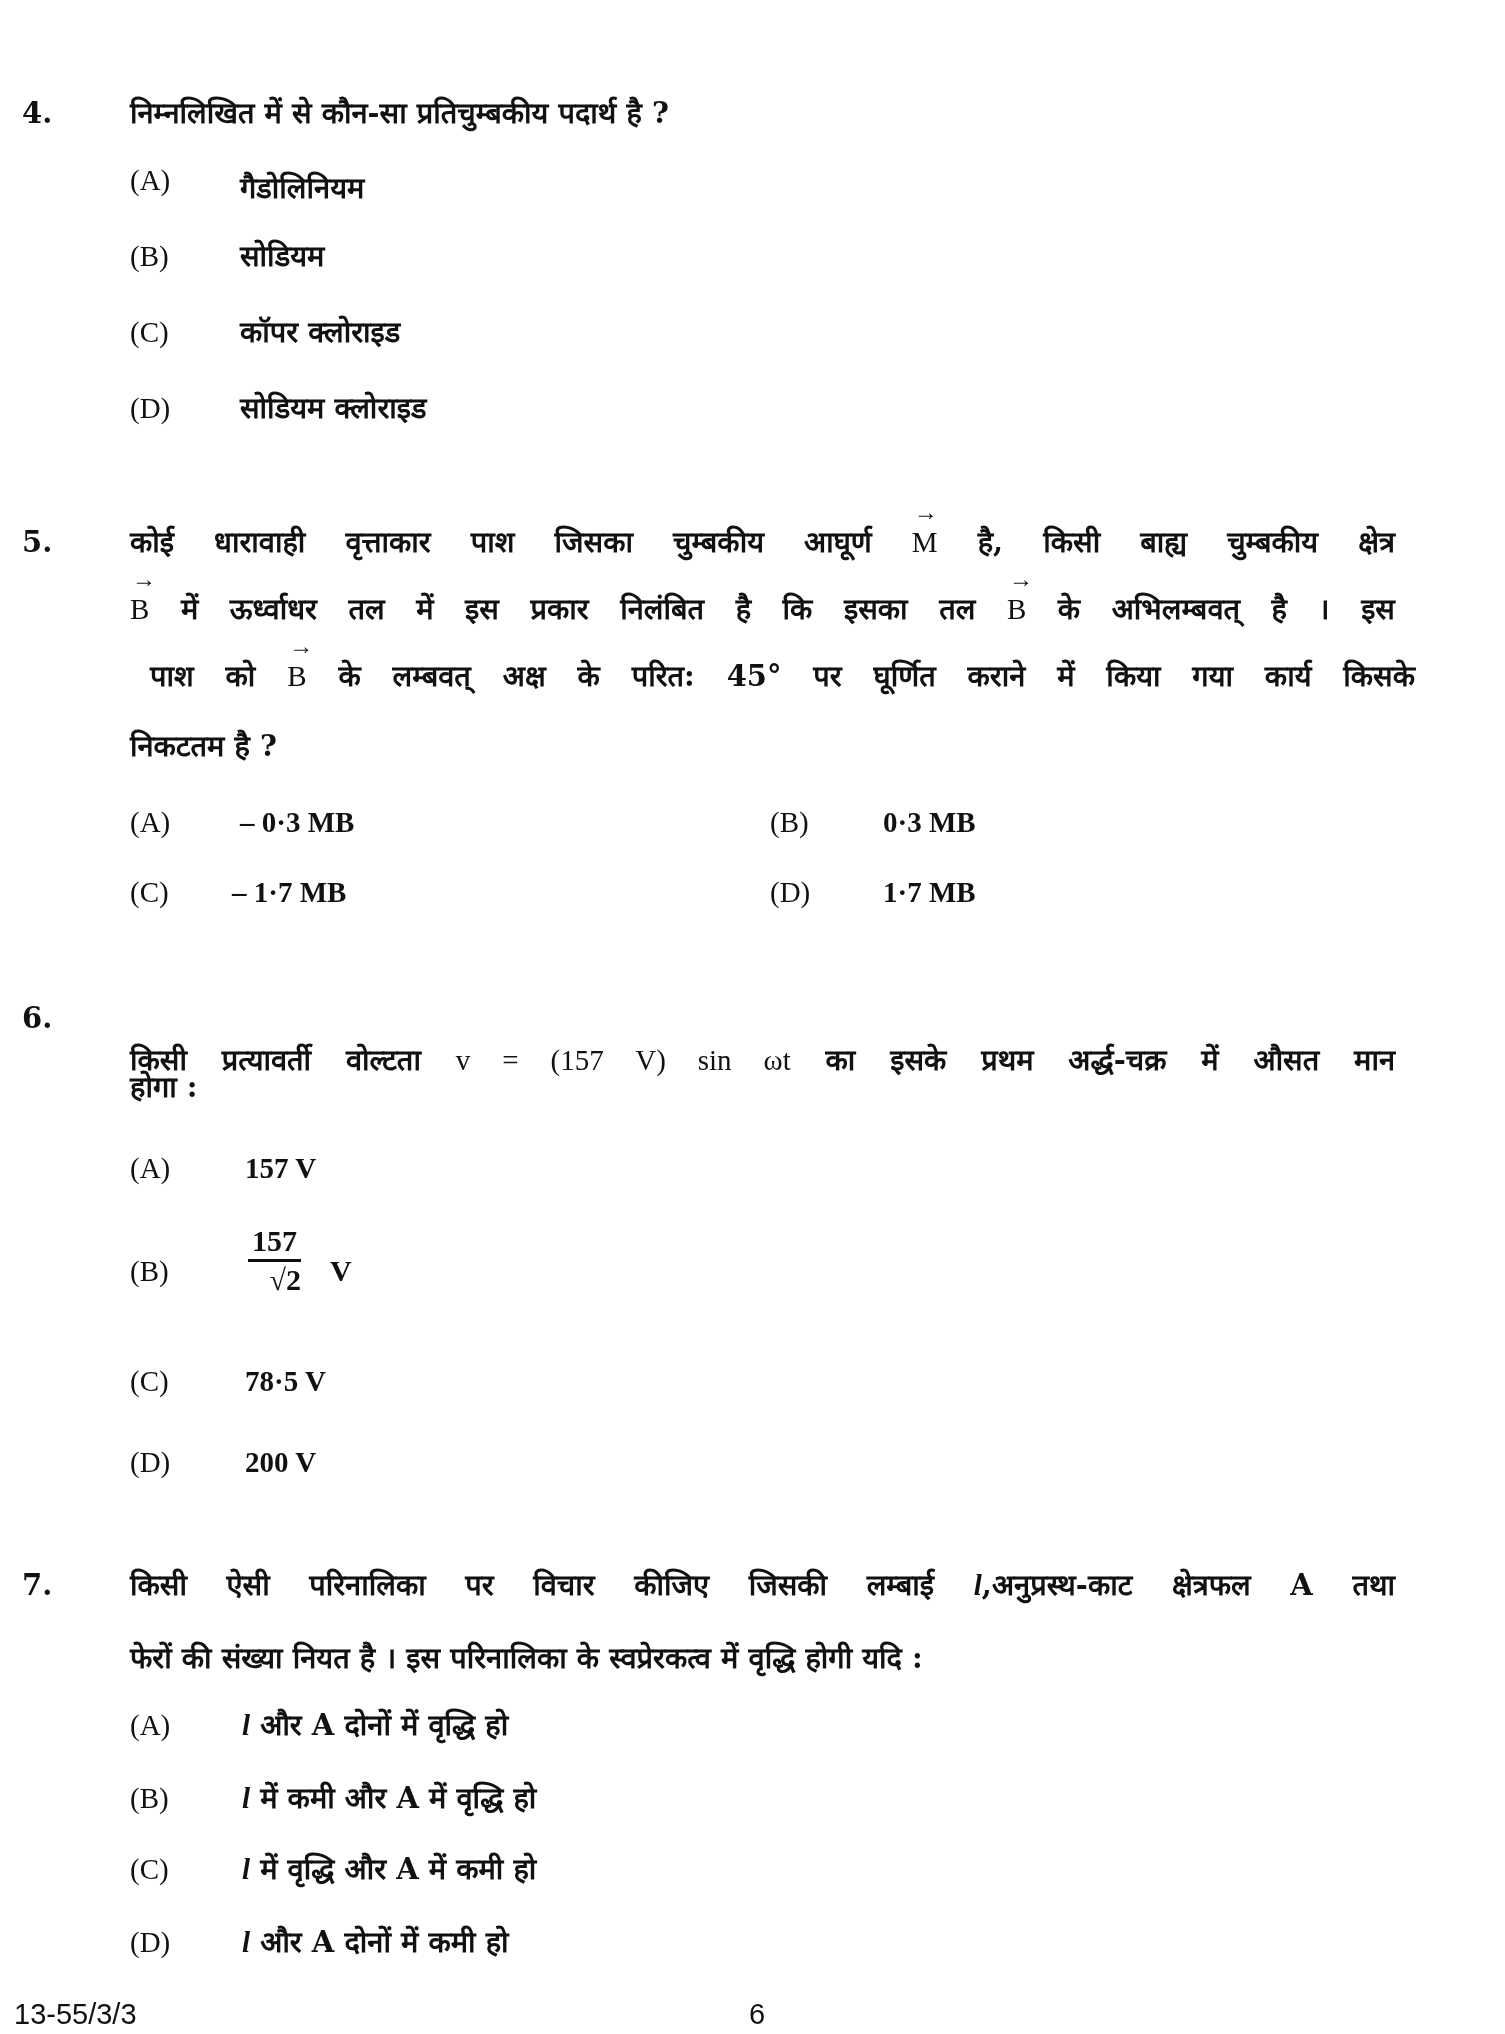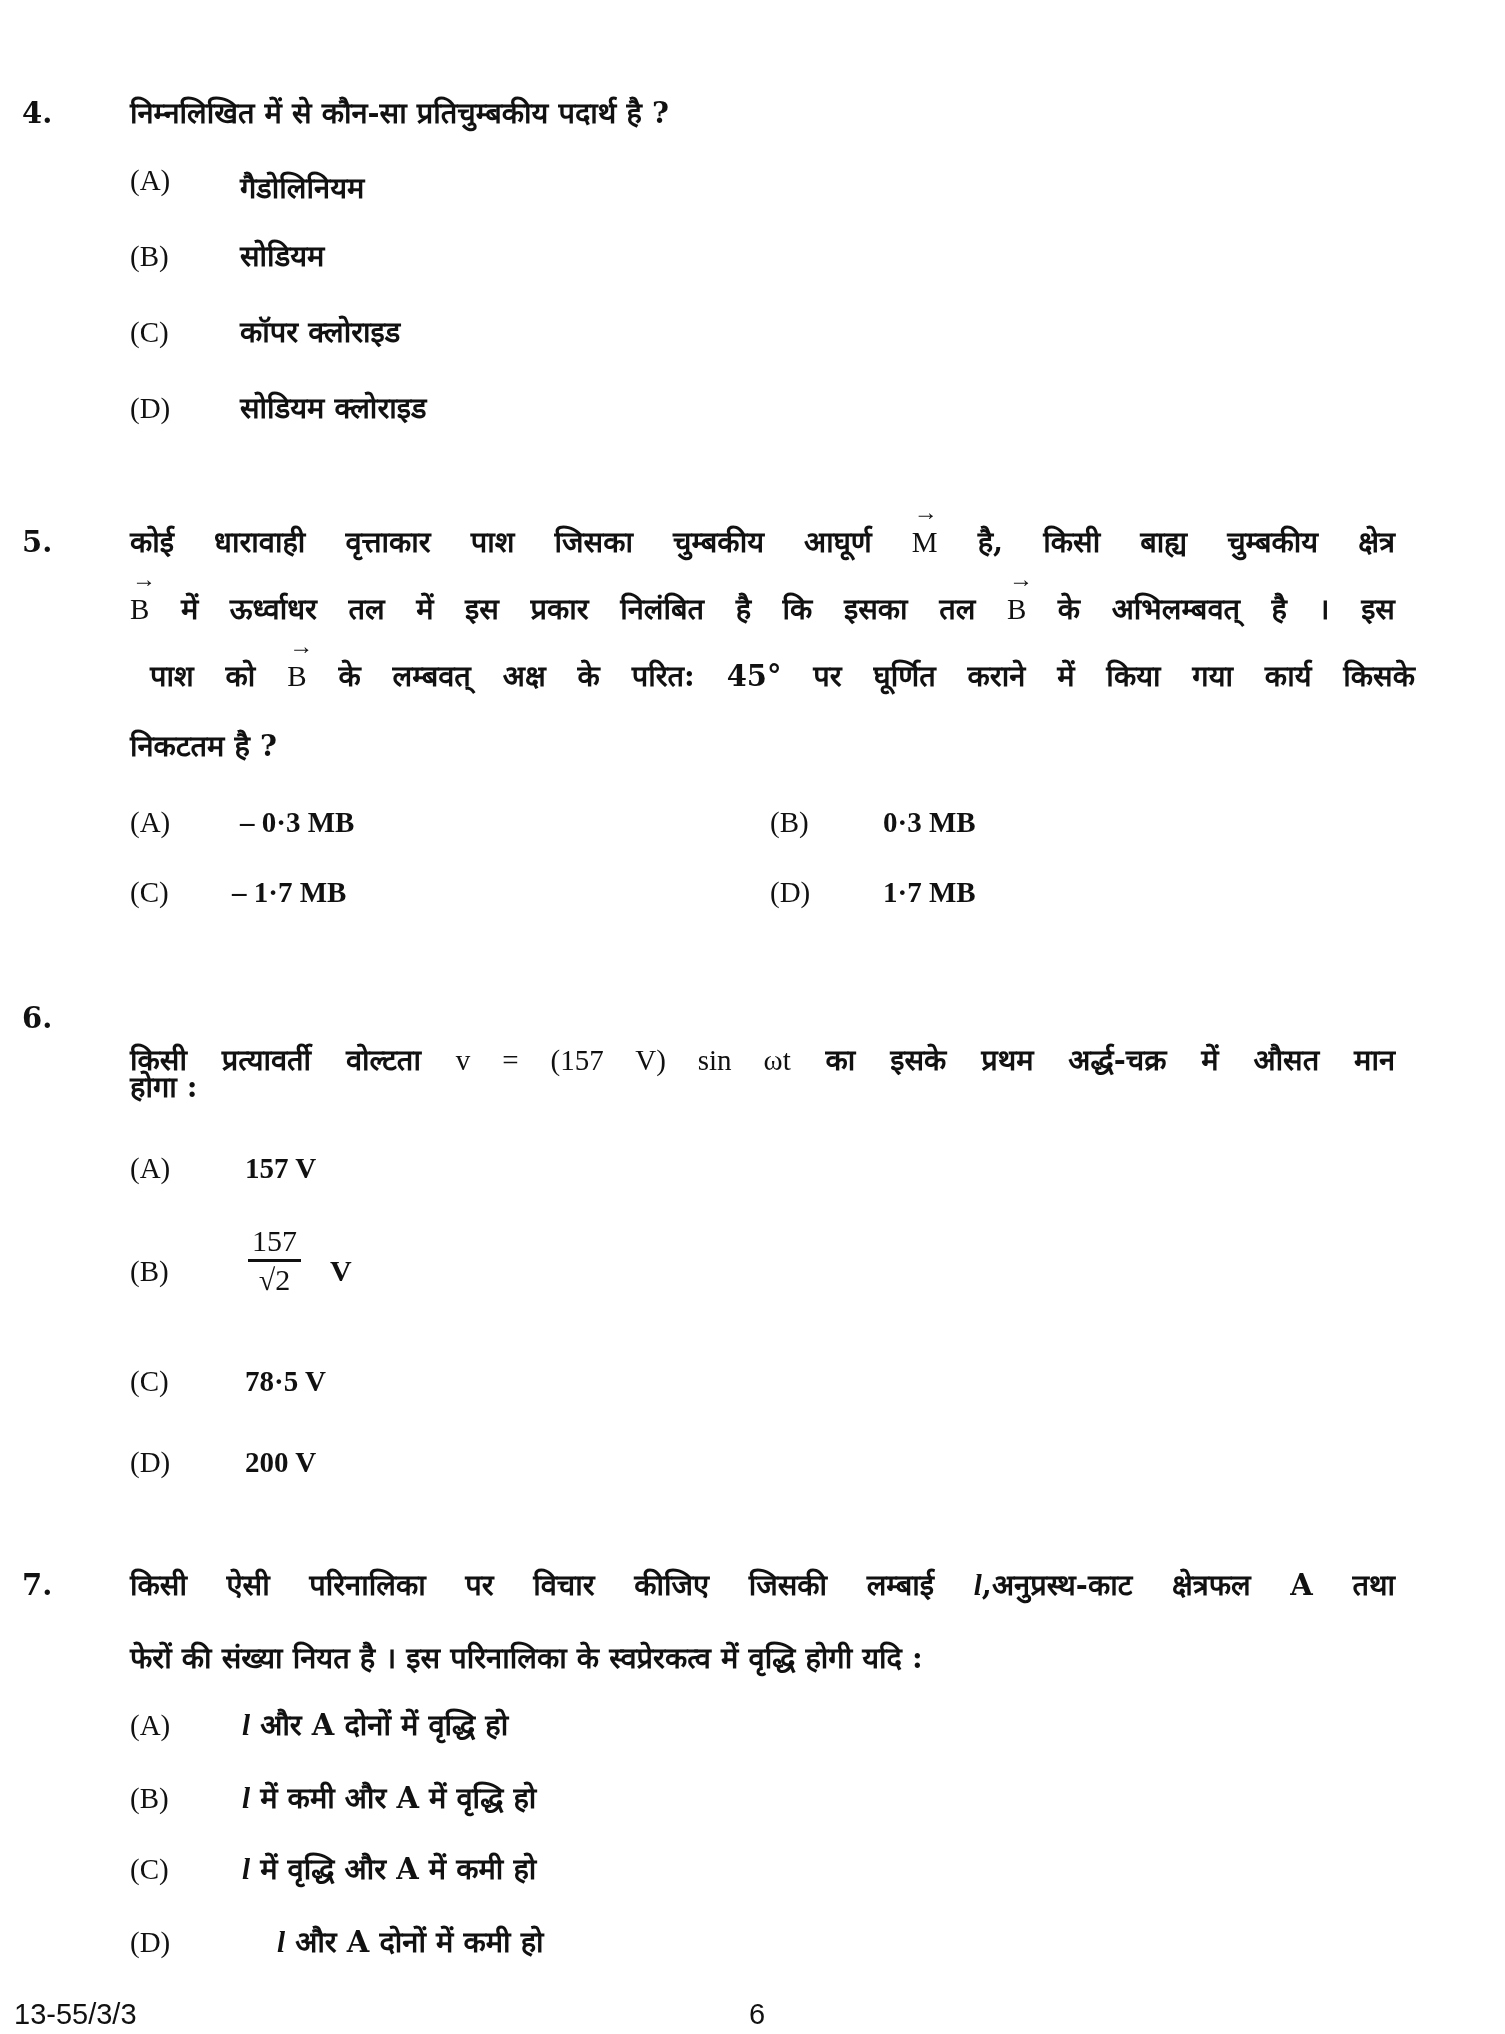--- a/index.html
+++ b/index.html
@@ -8,21 +8,21 @@
   .page { position:absolute; left:0; top:0; width:1505px; height:2034px; background:#fff; }
   .qnum { position:absolute; left:22px; font-weight:bold; font-size:29px; line-height:40px; }
   .qline { position:absolute; left:130px; width:1265px; font-size:29px; line-height:40px;
            font-weight:bold; white-space:nowrap; }
   .qline.just { text-align:justify; text-align-last:justify; white-space:normal; }
   .opt { position:absolute; font-size:29px; line-height:40px; white-space:nowrap; }
   .opt .lbl { position:absolute; left:0; top:0; font-family:"Liberation Serif",serif; }
   .opt .val { position:absolute; top:0; font-weight:bold; }
   .vec { position:relative; display:inline-block; font-family:"Liberation Serif",serif; font-weight:normal; }
   .vec::before { content:"→"; position:absolute; left:2px; top:-22px; font-size:24px; line-height:24px; }
-  .frac { position:absolute; top:0; display:inline-block; text-align:center; font-weight:normal;
+  .frac { position:absolute; top:0; display:inline-block; text-align:right; font-weight:bold;
           font-family:"Liberation Serif",serif; }
   .frac .num { display:block; border-bottom:3px solid #111; padding:0 4px; line-height:36px; font-size:30px; }
   .frac .den { display:block; line-height:36px; font-size:30px; }
   .frac-unit { position:absolute; font-weight:bold; font-family:"Liberation Serif",serif; font-size:30px; }
   .ital { font-style:italic; font-family:"Liberation Serif",serif; }
   .footer { position:absolute; top:1996px; font-family:"Liberation Sans",sans-serif; font-size:29px; line-height:36px; }
   .serifnum { font-family:"Liberation Serif",serif; font-weight:normal;text-align:center; }
 </style>
 </head>
 <body>
@@ -134,19 +134,19 @@
     <div class="opt" style="left:130px; top:1778px;">
       <span class="lbl">(B)</span>
       <span class="val" style="left:112px;"><span class="ital">l</span> <span>में कमी और A में वृद्धि हो</span></span>
     </div>
     <div class="opt" style="left:130px; top:1849px;">
       <span class="lbl">(C)</span>
       <span class="val" style="left:112px;"><span class="ital">l</span> <span>में वृद्धि और A में कमी हो</span></span>
     </div>
     <div class="opt" style="left:130px; top:1922px;">
       <span class="lbl">(D)</span>
-      <span class="val" style="left:112px;margin-left:35px;"><span class="ital">l</span> <span>और A दोनों में कमी हो</span></span>
+      <span class="val" style="left:112px;"><span class="ital">l</span> <span>और A दोनों में कमी हो</span></span>
     </div>
   </div>
 
   <div class="footer" style="left:14px;">13-55/3/3</div>
   <div class="footer" style="left:749px;">6</div>
 </div>
 
 </body></html>

